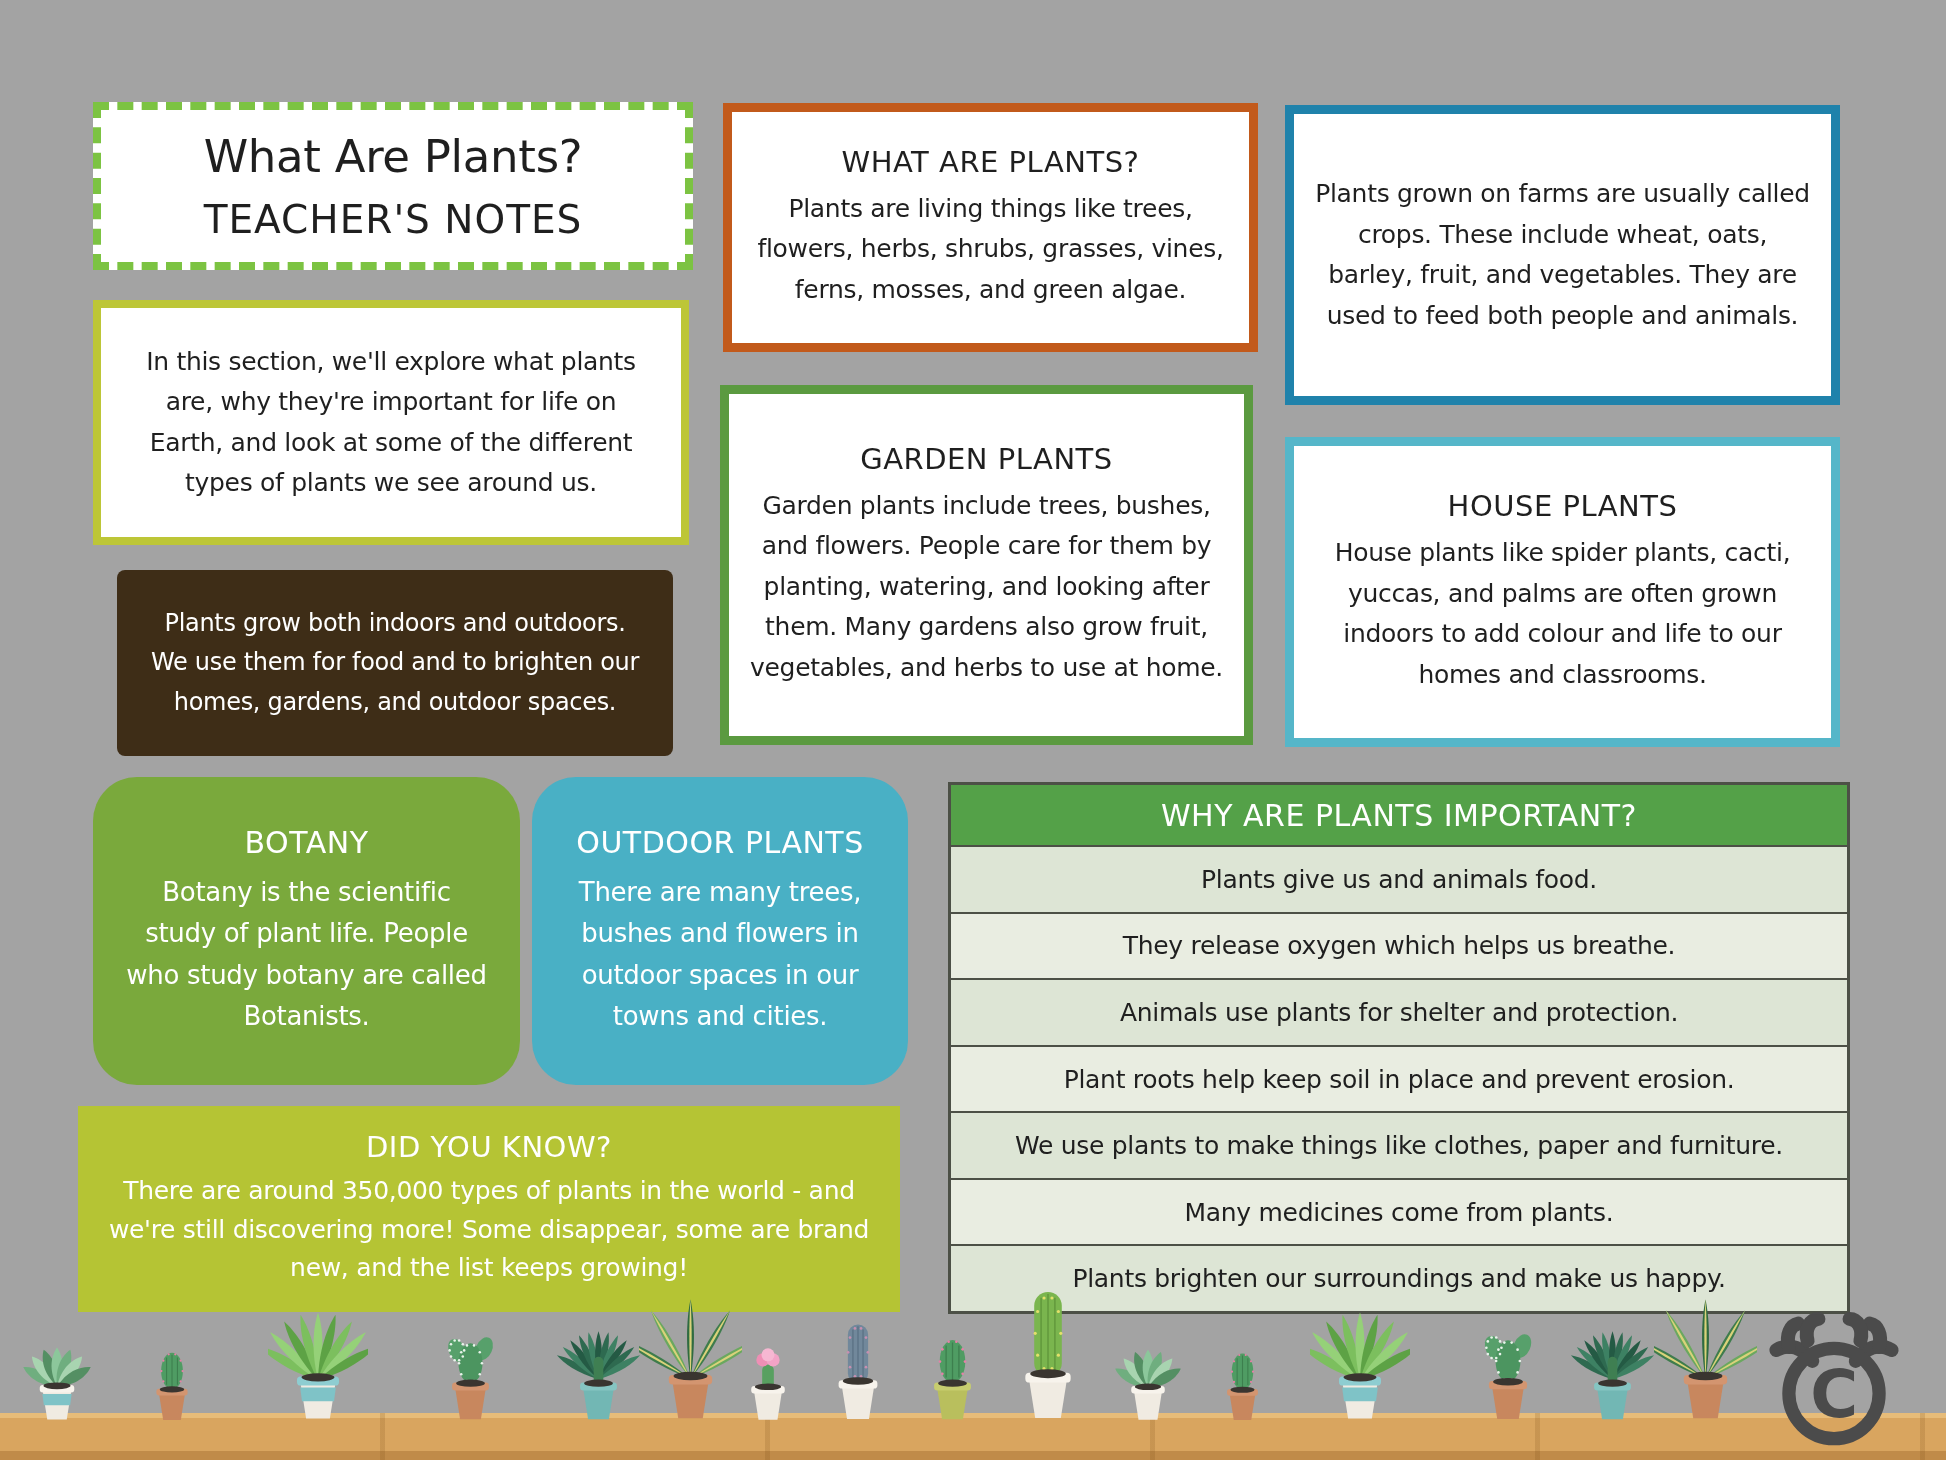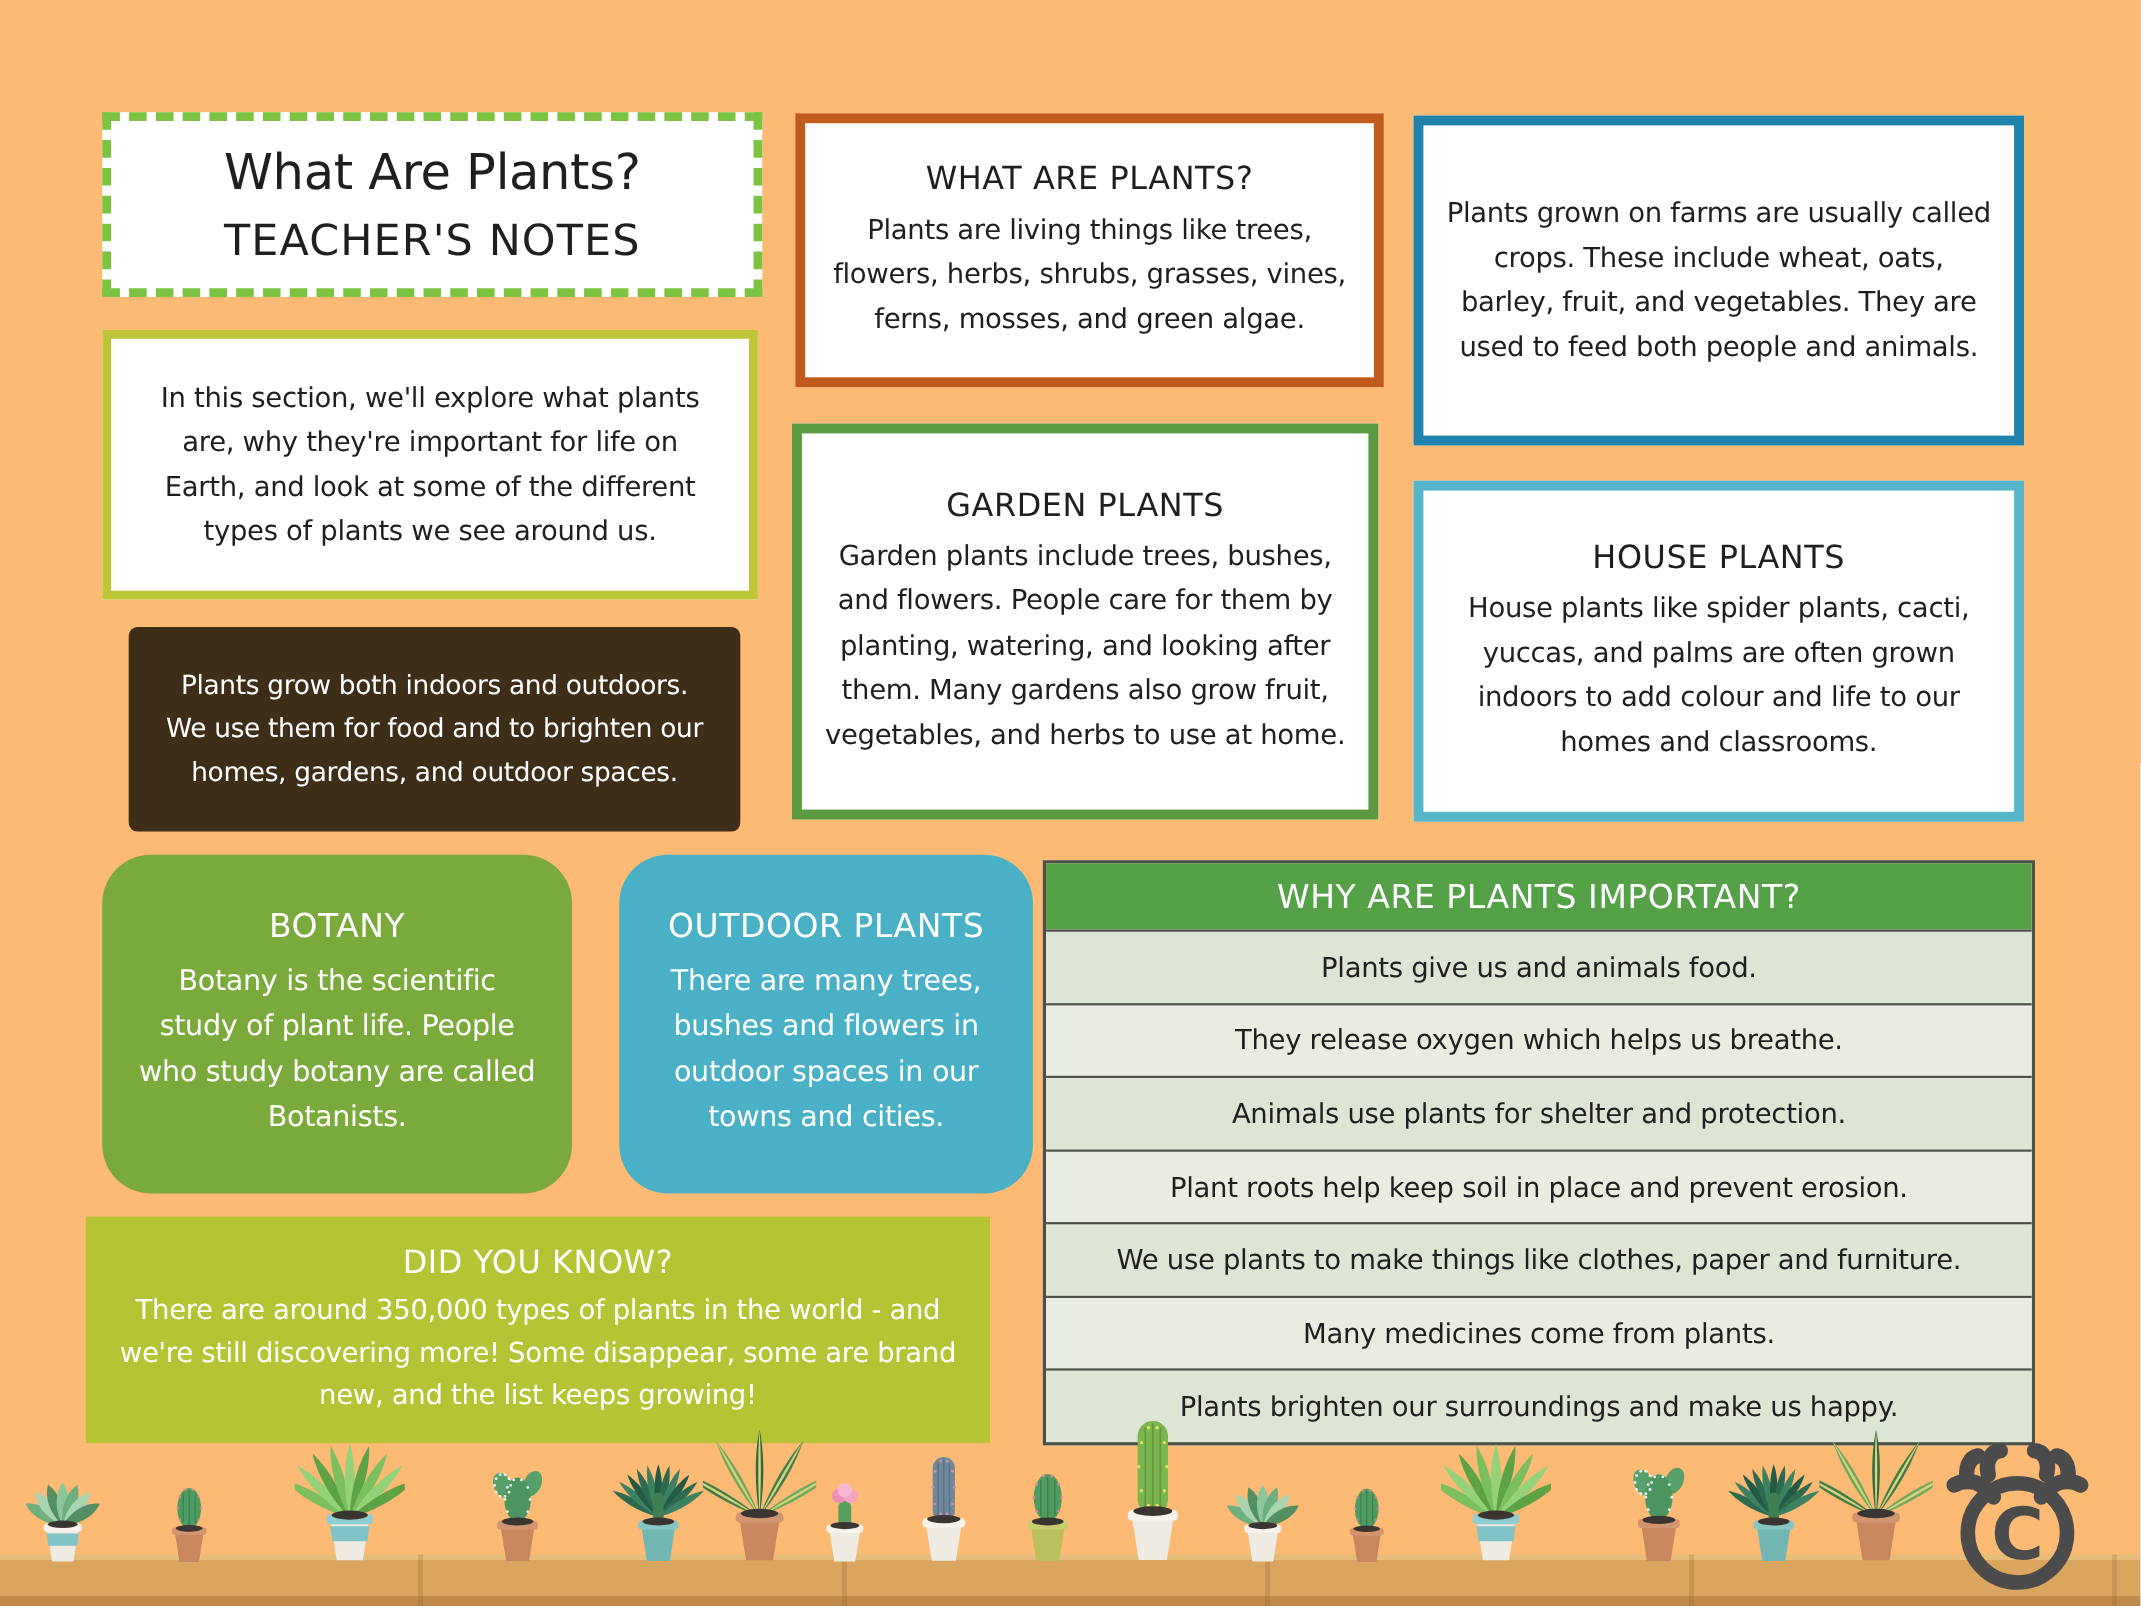--- a/index.html
+++ b/index.html
@@ -1,17 +1,17 @@
 <!DOCTYPE html>
 <html><head>
 <meta charset="utf-8">
 <style>
   html,body { margin:0; padding:0; background:#ffffff; }
   .page {
-    position:relative; width:1946px; height:1460px; background:#fdba74;
+    position:relative; width:1946px; height:1460px; background:#a3a3a3;
     font-family:"DejaVu Sans", sans-serif; color:#1f1f1f; overflow:hidden;
     letter-spacing:-0.3px;
   }
   .abs { position:absolute; box-sizing:border-box; text-align:center; }
 
   
   .title-box {
     left:93px; top:102px; width:600px; height:168px;
     border:8px dashed #7cc342; background:#fff;
     display:flex; flex-direction:column; justify-content:center; gap:14px;
@@ -43,21 +43,21 @@
     background:#3e2d17; color:#fff; border-radius:8px;
     display:flex; align-items:center; justify-content:center;
     padding:0 30px; font-size:24px; line-height:1.65;
   }
   .botany-box {
     left:93px; top:777px; width:427px; height:308px;
     background:#7aa93c; color:#fff; border-radius:44px;
     display:flex; flex-direction:column; justify-content:center; padding:8px 32px;
   }
   .outdoor-box {
-    left:563px; top:777px; width:376px; height:308px;
+    left:532px; top:777px; width:376px; height:308px;
     background:#49b0c5; color:#fff; border-radius:44px;
     display:flex; flex-direction:column; justify-content:center; padding:8px 16px;
   }
   .rounded-title { font-size:30px; margin-bottom:12px; letter-spacing:0.5px; }
   .rounded-text  { font-size:26px; line-height:1.58; }
 
   .dyk-box {
     left:78px; top:1106px; width:822px; height:206px;
     background:#b5c434; color:#fff;
     display:flex; flex-direction:column; justify-content:center; padding:6px 26px;

